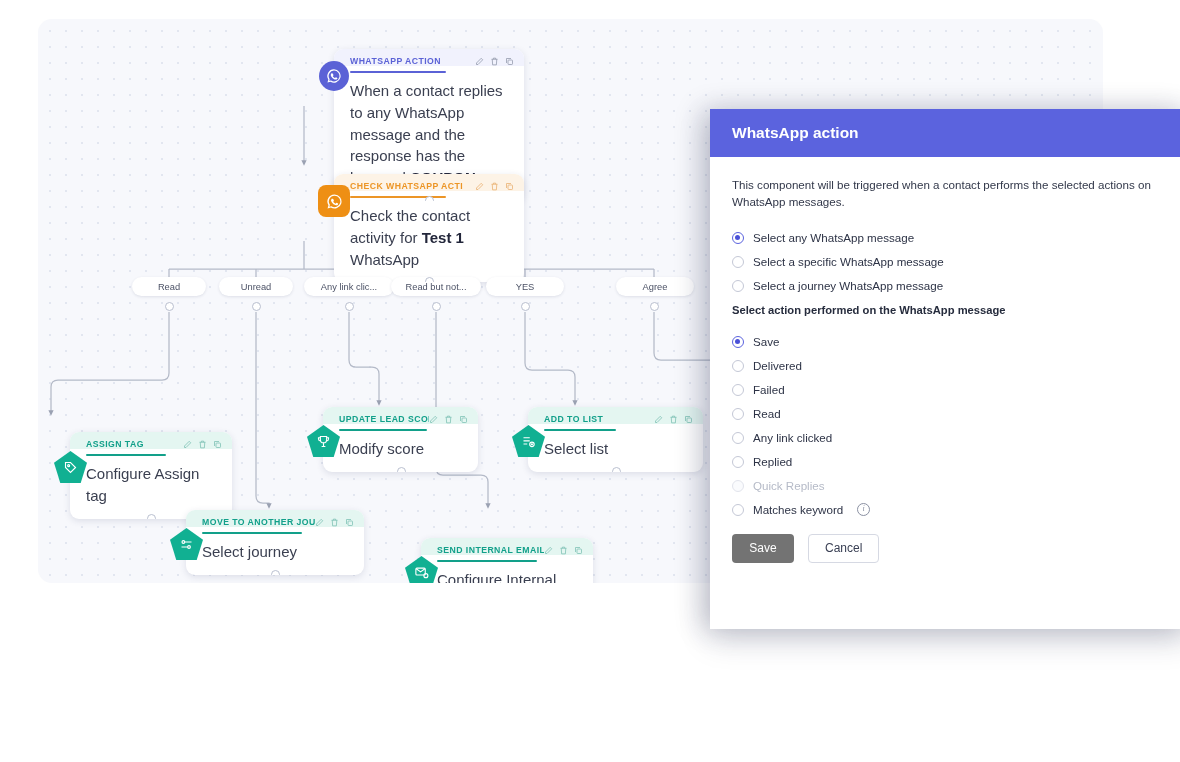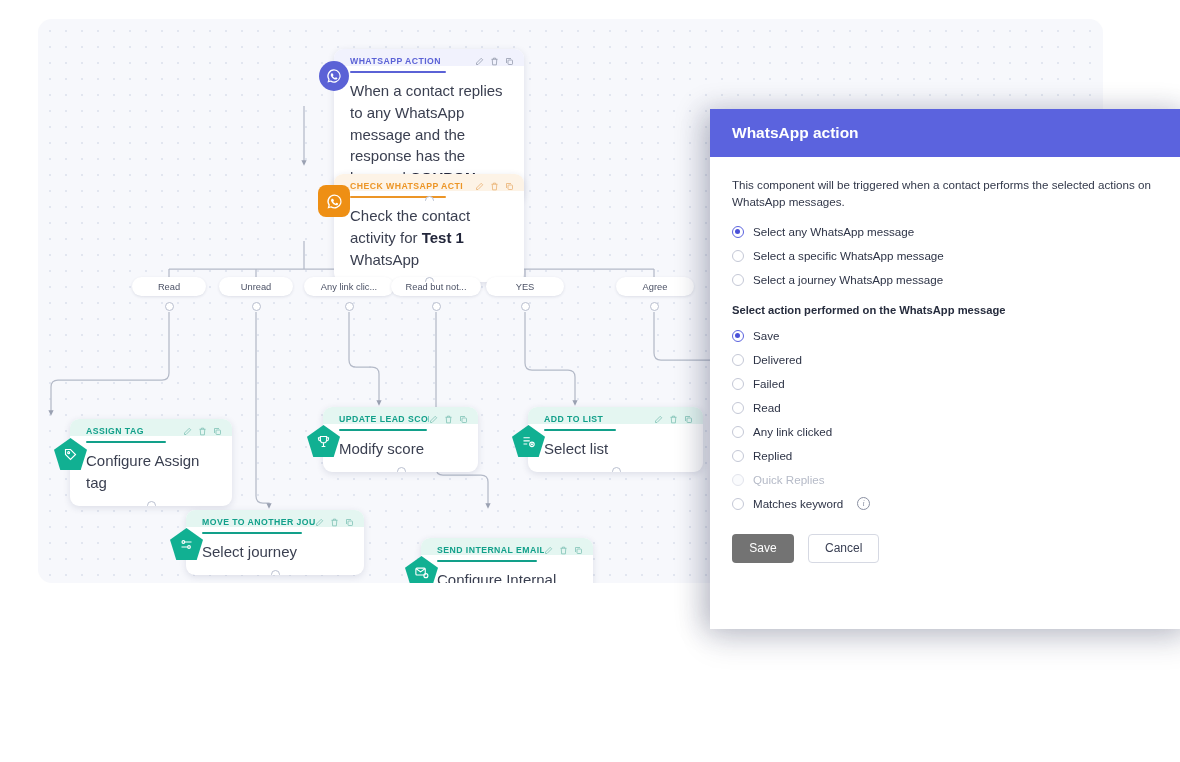--- a/index.html
+++ b/index.html
@@ -93,21 +93,21 @@
     overflow:hidden;
   }
   #modal-head{
     background:#5b63de;height:48px;display:flex;align-items:center;
     padding:0 22px;box-sizing:border-box;
   }
   #modal-title{color:#fff;font-size:15.5px;font-weight:bold;}
   #modal-body{padding:20px 22px 0 22px;}
   .desc{font-size:11.6px;color:#32384a;line-height:1.45;margin-bottom:9px;
         width:470px;}
-  .radio-row{display:flex;align-items:center;gap:9px;height:24px;}
+  .radio-row{display:flex;align-items:flex-end;gap:9px;height:24px;}
   .radio{
     width:12px;height:12px;border-radius:50%;
     border:1.3px solid #c4c8d6;background:#fff;box-sizing:border-box;
     flex:0 0 auto;position:relative;
   }
   .radio.on{border-color:#5b63de;}
   .radio.on::after{
     content:"";position:absolute;left:2.2px;top:2.2px;
     width:5.2px;height:5.2px;border-radius:50%;background:#4a51d8;
   }
@@ -264,21 +264,21 @@
   <div class="pill" style="left:448px;top:258px;min-width:78px;">
       <span>YES</span>
     </div>
   <div class="pill-dot" style="left:483px;top:283px;"></div>
 
   <div class="pill" style="left:578px;top:258px;min-width:78px;">
       <span>Agree</span>
     </div>
   <div class="pill-dot" style="left:612px;top:283px;"></div>
 
-  <div class="node" style="left:32px;top:400px;width:162px;">
+  <div class="node" style="left:32px;top:413px;width:162px;">
     <div class="badge badge-pent" style="left:-16px;top:19px;">
       <svg width="15" height="15" viewBox="0 0 24 24" fill="none" stroke="#fff" stroke-width="1.8">
           <path d="M20 12l-8 8-8-8V4h8z"></path>
           <circle cx="9" cy="9" r="1.6"></circle>
         </svg>
     </div>
     <div class="card tint-teal">
       <div class="card-head">
         <div class="card-title">ASSIGN TAG</div>
         <div class="tools">

